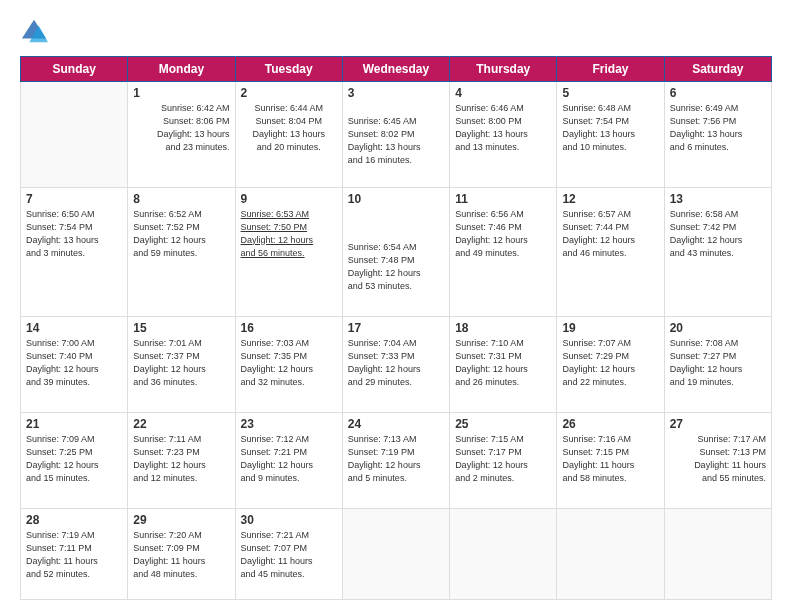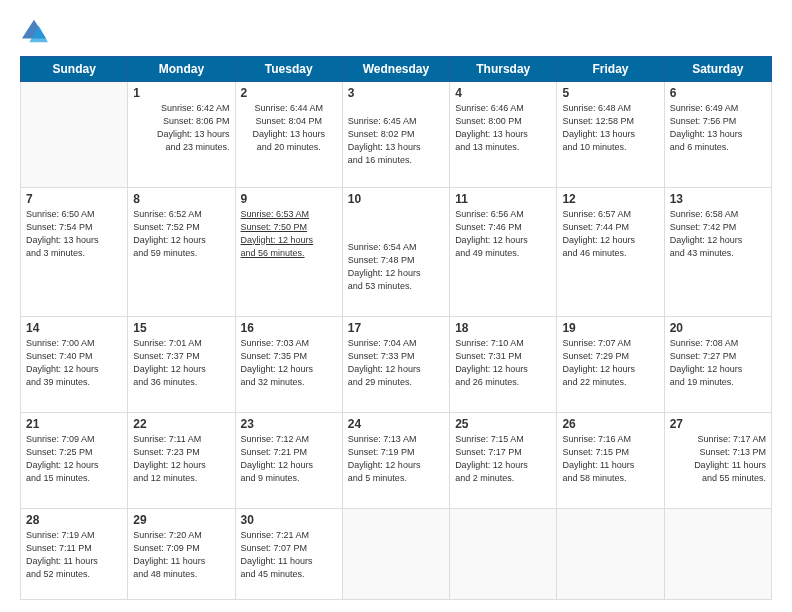--- a/index.html
+++ b/index.html
@@ -63,21 +63,21 @@
       color: #555;
     }
     .calendar {
       flex: 1;
       border: 1px solid #ccc;
       border-collapse: collapse;
       width: 100%;
       table-layout: fixed;
     }
     .calendar th {
-      background: #0369a1;
+      background: #be185d;
       color: #fff;
       font-size: 12px;
       font-weight: bold;
       text-align: center;
       padding: 5px 3px;
       border: 1px solid #1e5a9e;
     }
     .calendar td {
       vertical-align: top;
       padding: 4px 5px;
@@ -168,21 +168,21 @@
           <td>
             <span class="day-number">4</span>
             <div class="day-info" style="white-space: pre-line;">Sunrise: 6:46 AM
 Sunset: 8:00 PM
 Daylight: 13 hours
 and 13 minutes.</div>
           </td>
           <td>
             <span class="day-number">5</span>
             <div class="day-info" style="white-space: pre-line;">Sunrise: 6:48 AM
-Sunset: 12:58 PM
+Sunset: 7:54 PM
 Daylight: 13 hours
 and 10 minutes.</div>
           </td>
           <td>
             <span class="day-number">6</span>
             <div class="day-info" style="white-space: pre-line;">Sunrise: 6:49 AM
 Sunset: 7:56 PM
 Daylight: 13 hours
 and 6 minutes.</div>
           </td>

